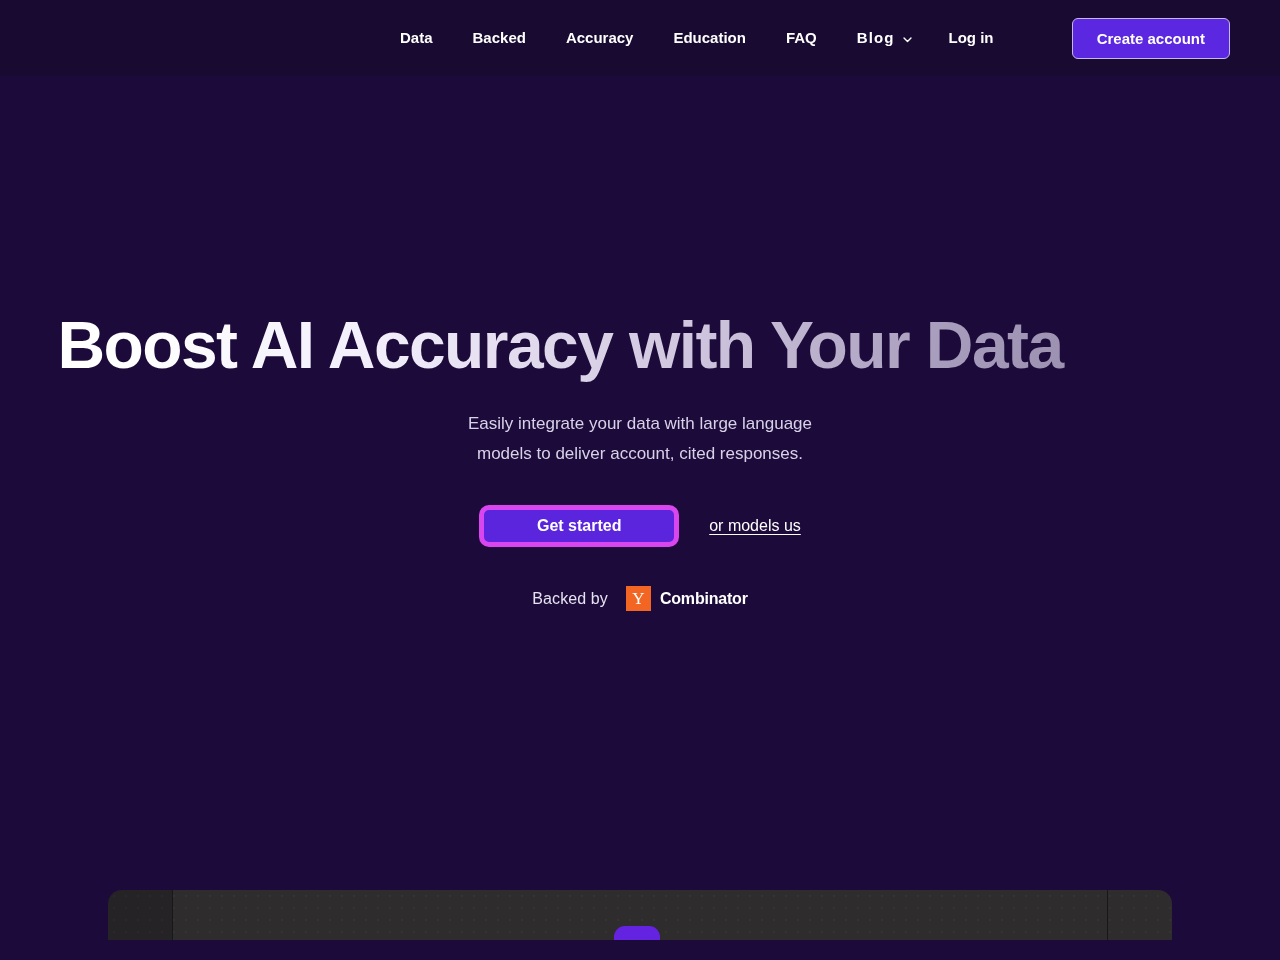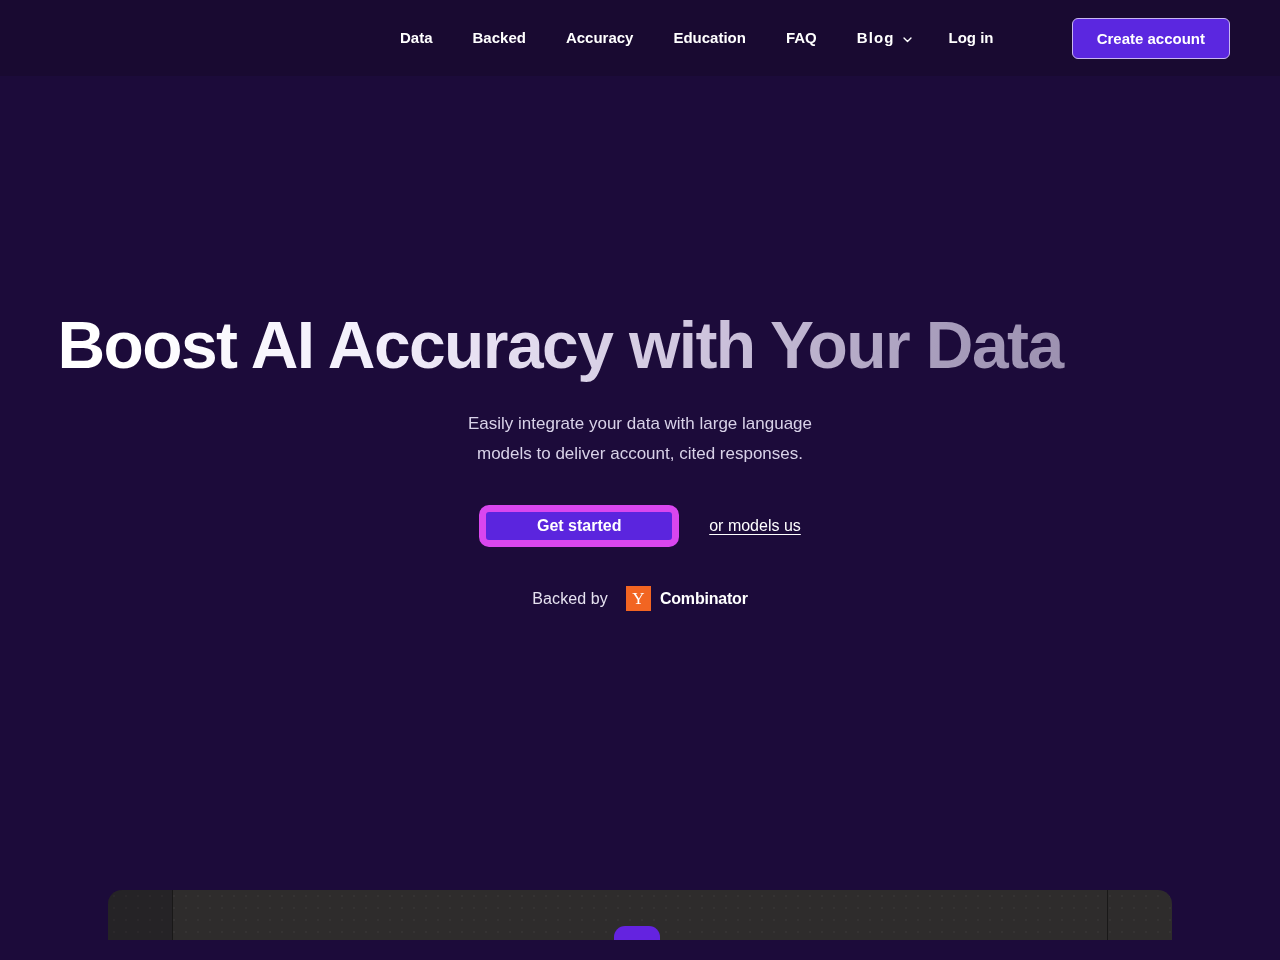--- a/index.html
+++ b/index.html
@@ -148,21 +148,21 @@
     display: flex;
     justify-content: center;
     align-items: center;
     gap: 30px;
   }
 
   .btn-primary {
     width: 200px;
     height: 42px;
     background: #5b25de;
-    border: 7px solid #d946ef;
+    border: 5px solid #d946ef;
     border-radius: 10px;
     color: #ffffff;
     font-size: 16px;
     font-weight: 600;
     display: inline-flex;
     align-items: center;
     justify-content: center;
     cursor: pointer;
     line-height: 1;
   }

